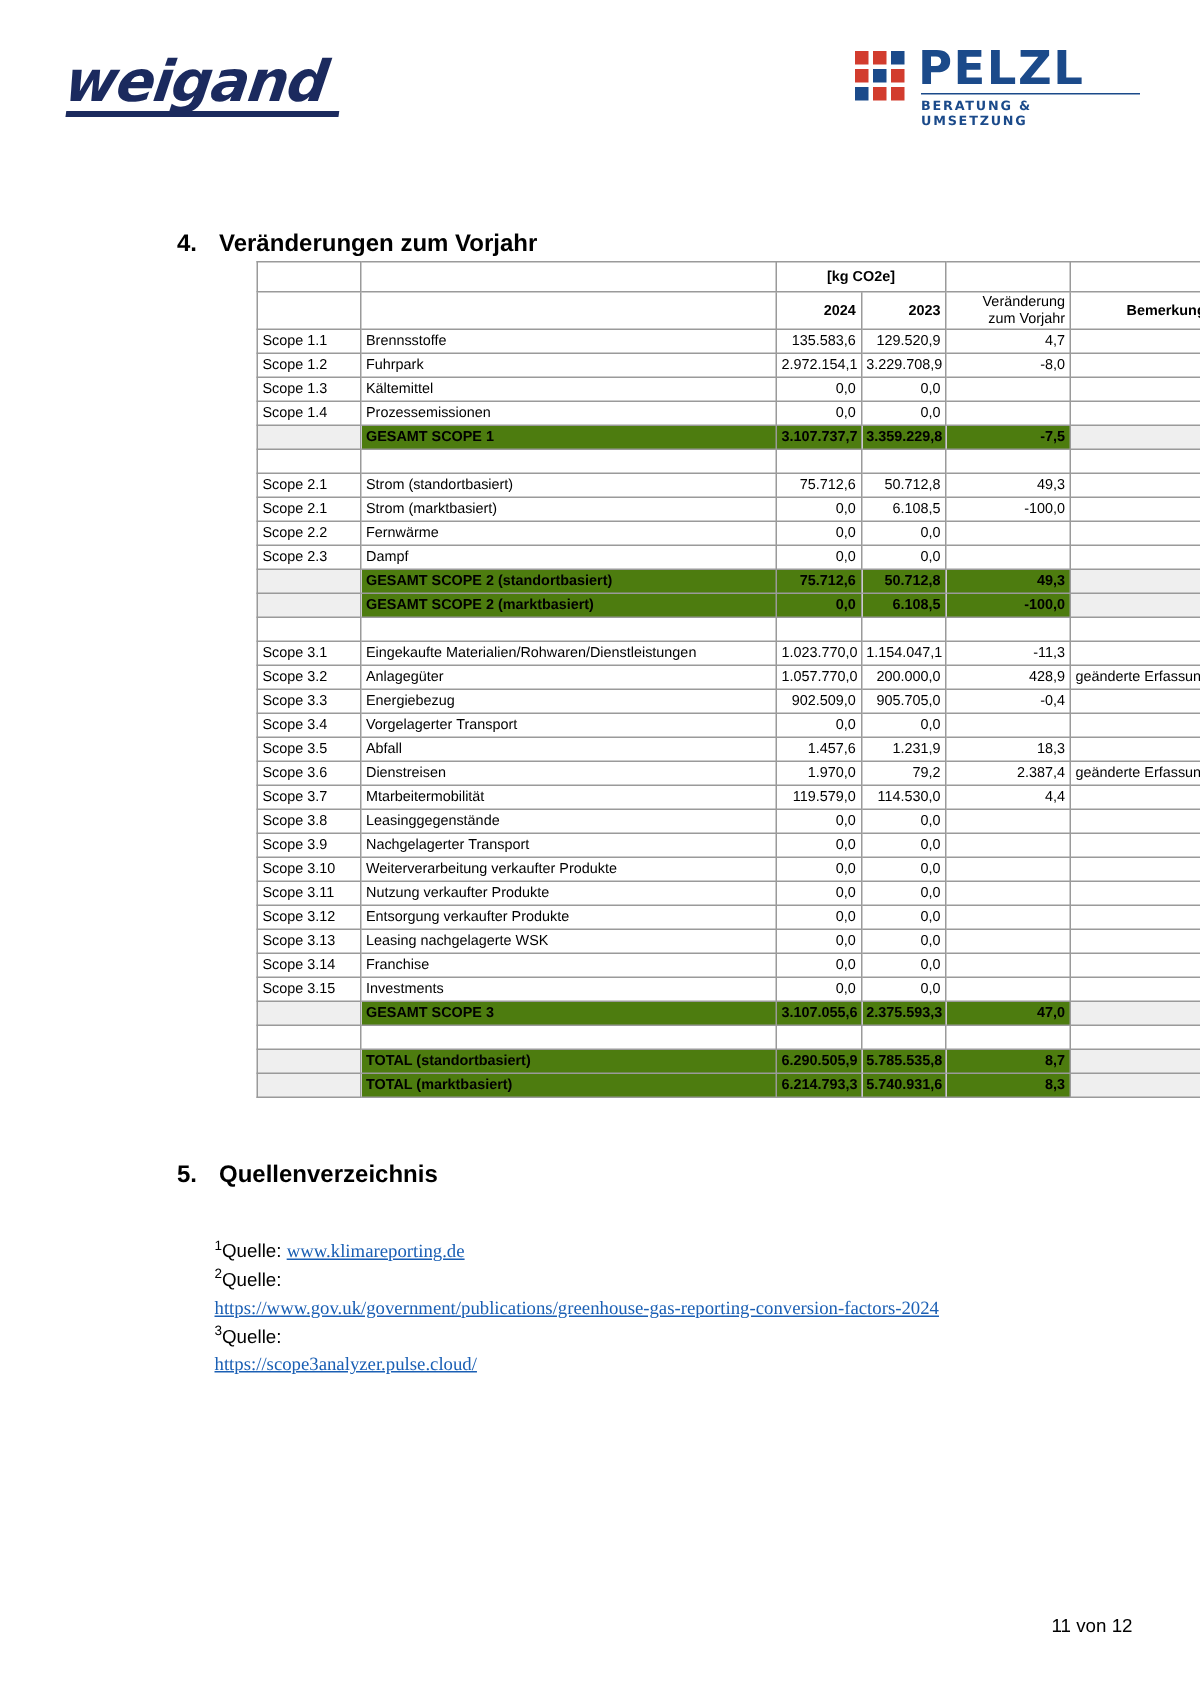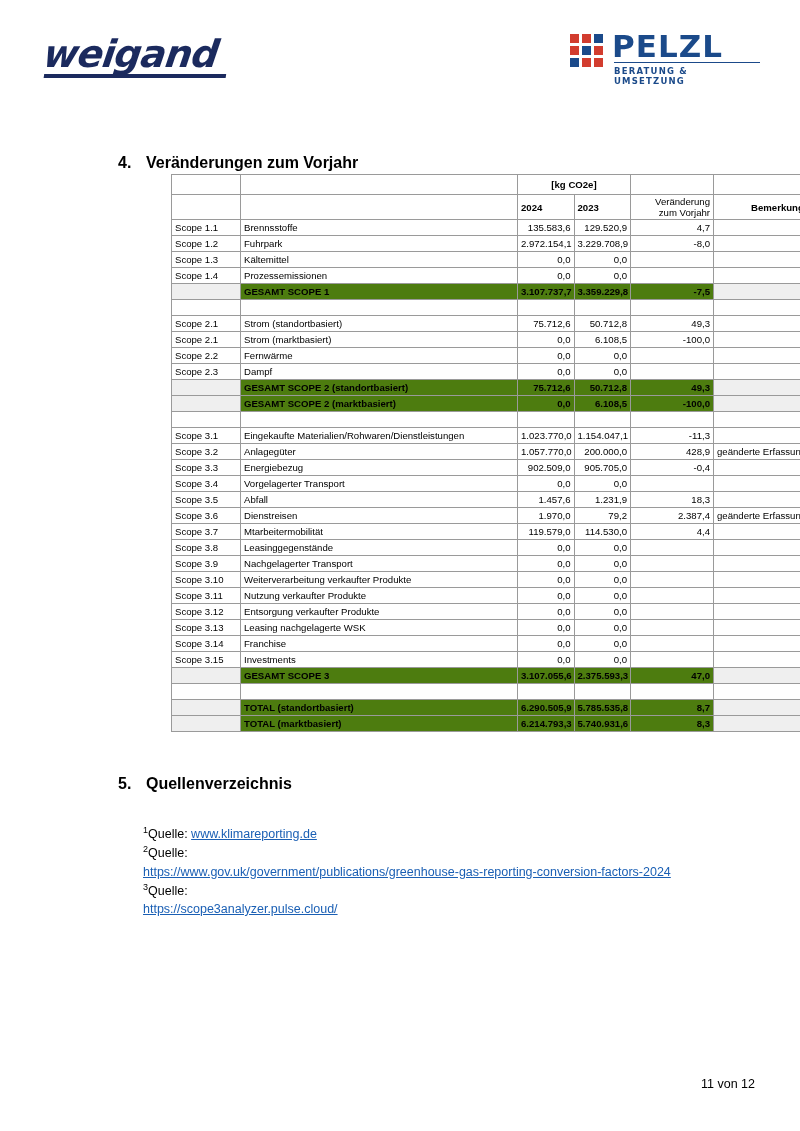--- a/index.html
+++ b/index.html
@@ -150,21 +150,21 @@
   td.c-note    { width: 98px; }
 
   tr.head1 td { height: 17px; }
   td.unit {
     text-align: center;
     font-weight: bold;
     font-size: 9.6px;
   }
   td.hdr {
     font-weight: bold;
-    text-align: left;
+    text-align: right;
     vertical-align: bottom;
   }
   td.hdr-note {
     font-weight: bold;
     text-align: right;
     vertical-align: bottom;
   }
   td.hdr-chg {
     font-weight: normal;
     text-align: right;
@@ -187,20 +187,21 @@
     top: 824px;
     width: 620px;
     font-size: 12.5px;
     line-height: 1.45;
     color: #000;
   }
   .sources .line { white-space: nowrap; }
   .sources a {
     color: #1a5fb4;
     text-decoration: underline;
+    font-family: Liberation Serif, serif;
   }
   .sup { font-size: 9px; vertical-align: super; }
 
   
   .footer {
     position: absolute;
     right: 45px;
     bottom: 40px;
     font-size: 12.5px;
     color: #000;

